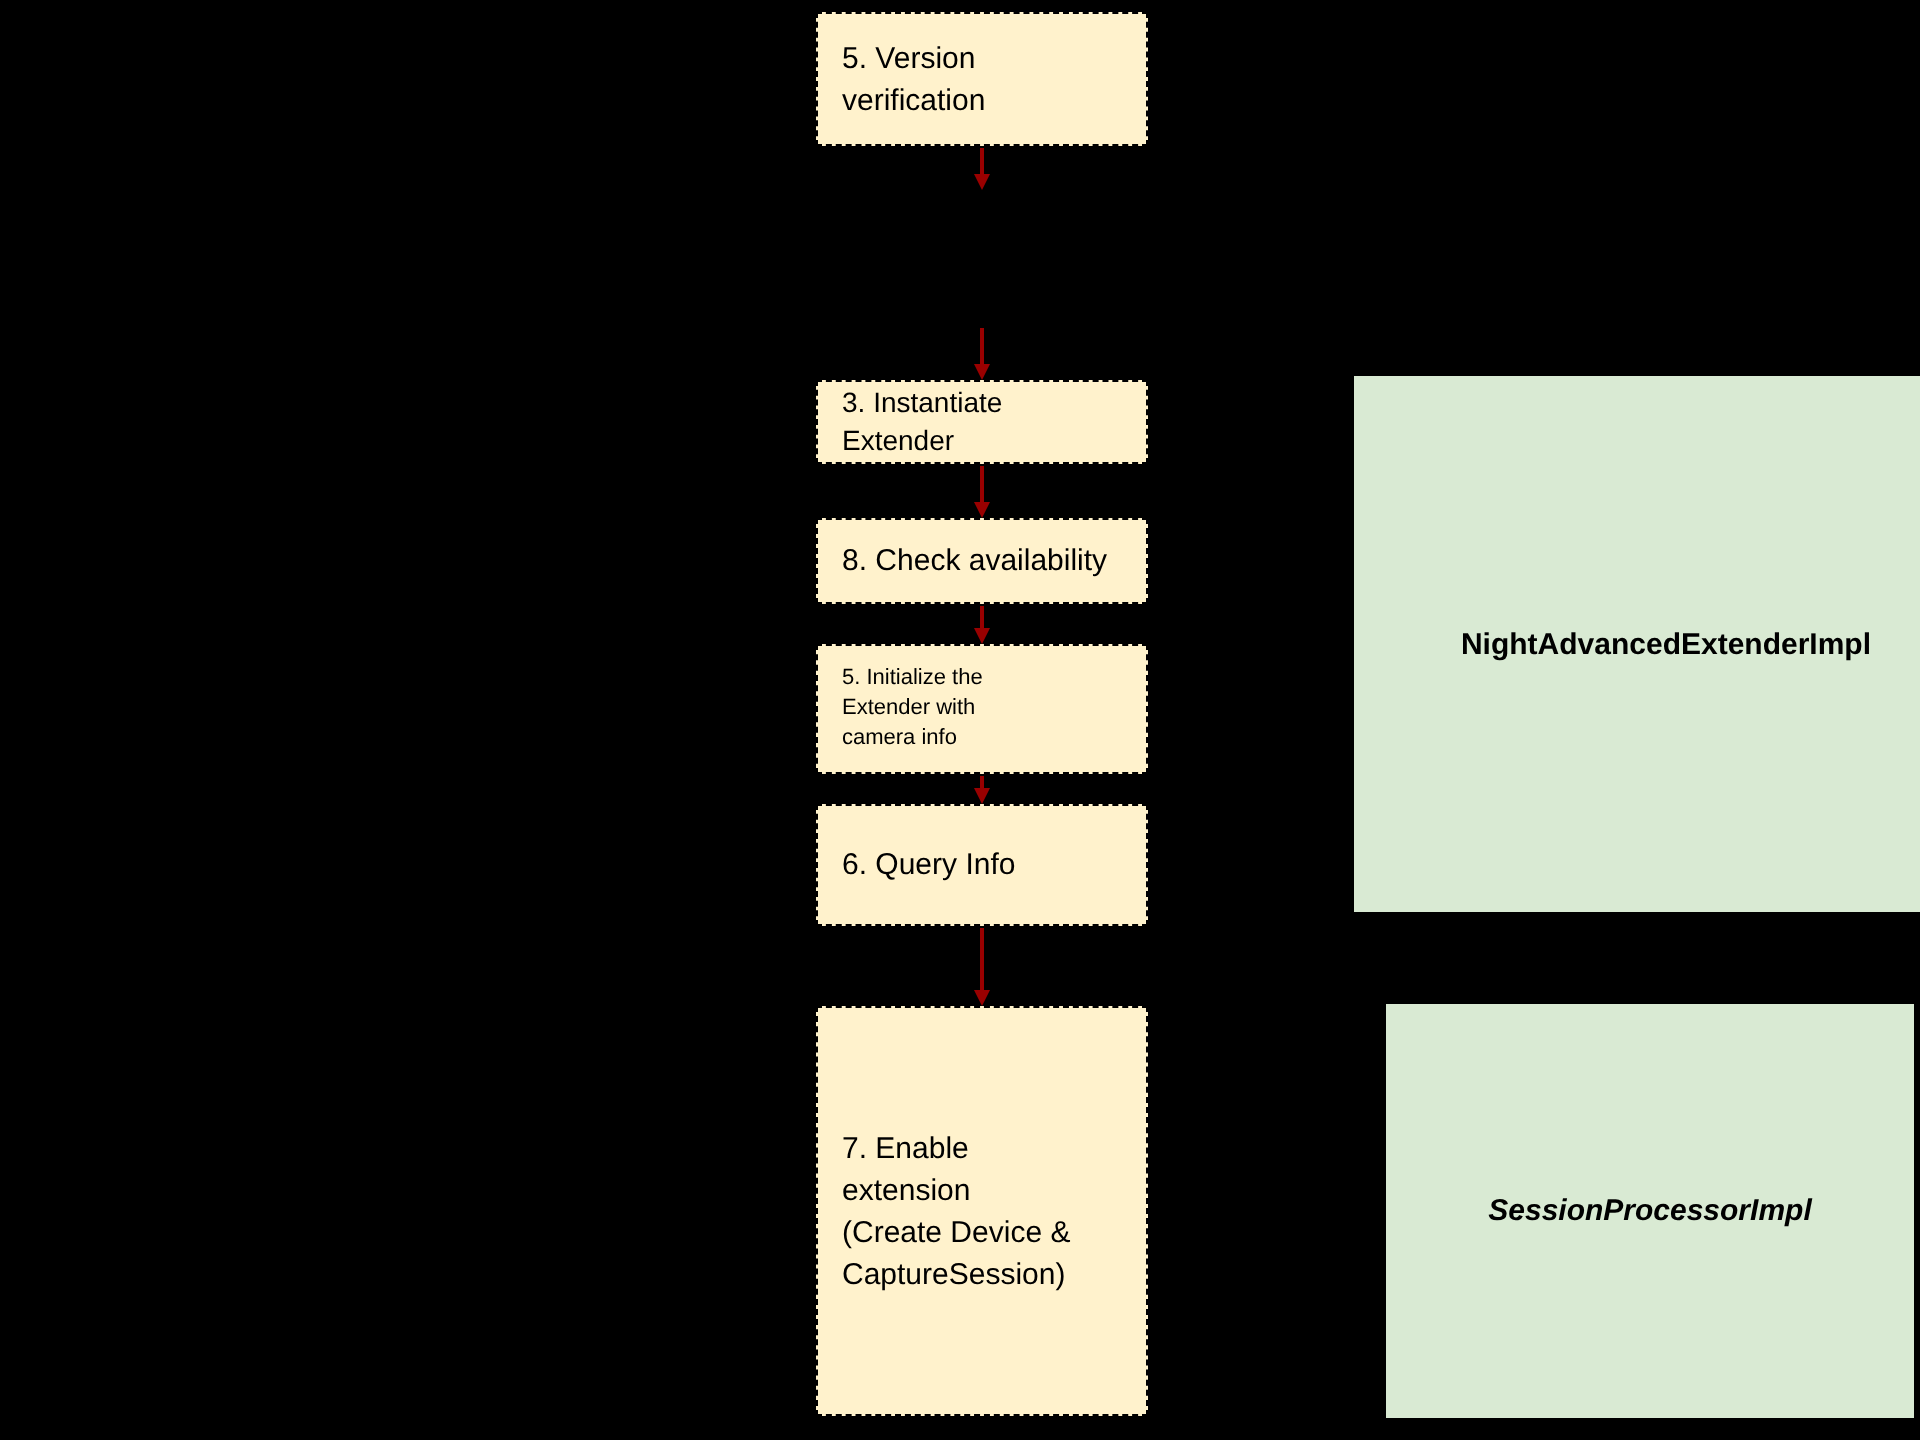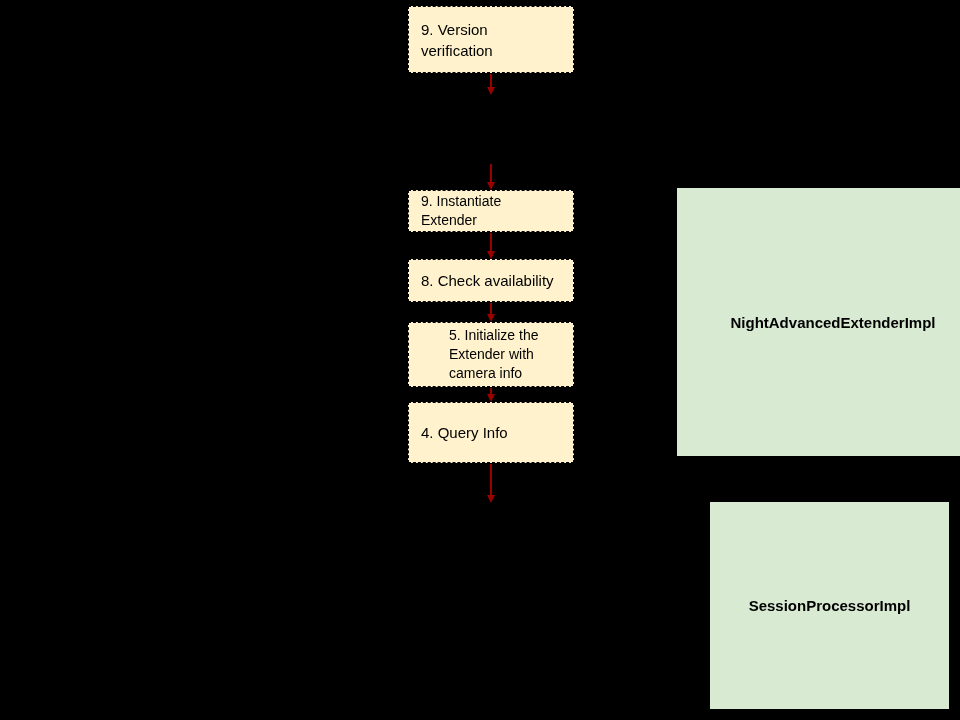--- a/index.html
+++ b/index.html
@@ -32,40 +32,40 @@
     white-space:pre-line;
   }
   
   .right-box{
     position:absolute;
     background:var(--right-box-fill);
     display:flex;align-items:center;justify-content:center;
     box-sizing:border-box;padding:0 8px;text-align:center;
   }
   #right-box-1{left:677px;top:188px;width:312px;height:268px;}
-  #right-box-2{left:710px;top:502px;width:239px;height:207px;}
+  #right-box-2{left:693px;top:502px;width:264px;height:207px;font-style:italic;}
   
   .step{
     position:absolute;left:408px;width:166px;
     background:var(--step-fill);
     border:1px dashed var(--step-border);
     box-sizing:border-box;
     display:flex;align-items:center;
     padding:0 12px;
   }
   .step-label{
     font-size:15px;line-height:1.4;white-space:pre-line;
   }
   #step-1{top:6px;height:67px;}
   #step-2{top:95px;height:68px;}
   #step-3{top:190px;height:42px;}
   #step-3 .step-label{font-size:14px;line-height:1.35;}
   #step-4{top:259px;height:43px;}
   #step-5{top:322px;height:65px;}
-  #step-5 .step-label{font-size:14px;line-height:1.35;margin-left:28px;}
+  #step-5 .step-label{font-size:11px;line-height:1.35;}
   #step-6{top:402px;height:61px;}
   #step-7{top:503px;height:205px;}
   
   .arrow{position:absolute;left:490px;width:2px;}
   .arrow-line{
     position:absolute;left:0;top:0;width:2px;height:calc(100% - 6px);
     background:var(--arrow);
   }
   .arrow-head{
     position:absolute;bottom:0;left:-3px;
@@ -81,37 +81,43 @@
   #arrow-5{top:388px;height:14px;}
   #arrow-6{top:464px;height:39px;}
 </style>
 </head>
 <body>
 
 <div class="canvas">
 
 
   <div class="step" id="step-1">
-    <span class="step-label">9. Version
+    <span class="step-label">5. Version
 verification</span>
   </div>
   <div class="step" id="step-3">
-    <span class="step-label">9. Instantiate
+    <span class="step-label">3. Instantiate
 Extender</span>
   </div>
   <div class="step" id="step-4">
     <span class="step-label">8. Check availability</span>
   </div>
   <div class="step" id="step-5">
     <span class="step-label">5. Initialize the
 Extender with
 camera info</span>
   </div>
   <div class="step" id="step-6">
-    <span class="step-label">4. Query Info</span>
+    <span class="step-label">6. Query Info</span>
+  </div>
+  <div class="step" id="step-7">
+    <span class="step-label">7. Enable
+extension
+(Create Device &amp;
+CaptureSession)</span>
   </div>
 
   <div class="arrow" id="arrow-1">
     <div class="arrow-line"></div>
     <div class="arrow-head"></div>
   </div>
   <div class="arrow" id="arrow-2">
     <div class="arrow-line"></div>
     <div class="arrow-head"></div>
   </div>

